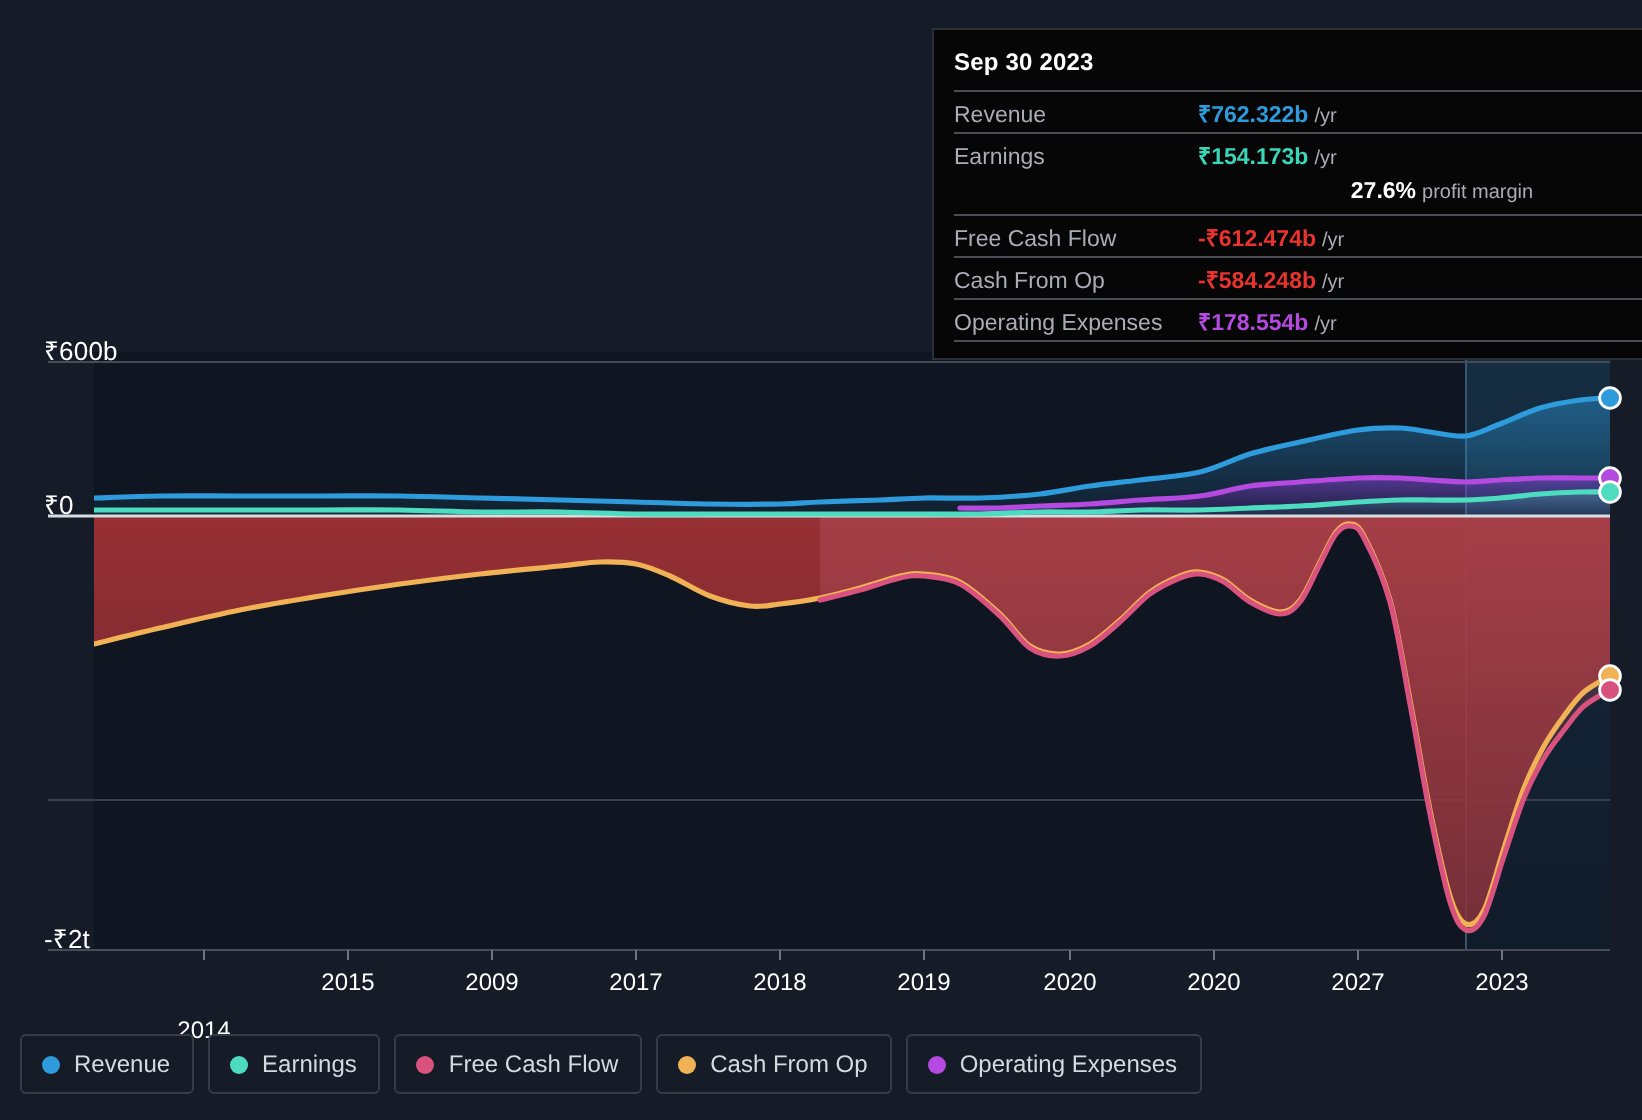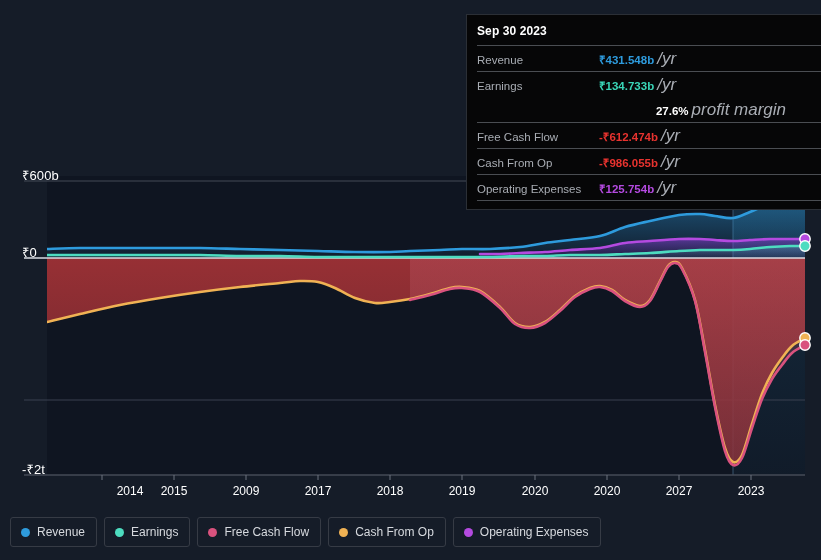--- a/index.html
+++ b/index.html
@@ -83,23 +83,22 @@
     color: #a9adb4;
     font-size: 11.5px;
   }
   #tooltip .tt-value {
     font-weight: bold;
     font-size: 11.5px;
   }
   #tooltip .tt-unit {
     color: #a9adb4;
     font-weight: normal;
-    font-size: 17px;
+    font-size: 10px;
     margin-left: 3px;
-    font-style: italic;
   }
   #tooltip .tt-foot {
     border-top: 1px solid #4a4d52;
     height: 3px;
   }
 
   
   #legend {
     position: absolute;
     left: 10px;
@@ -227,58 +226,58 @@
         <line x1="751" y1="475" x2="751" y2="480" stroke="#6d737f" stroke-width="1"></line>
       </g>
   </svg>
 
   <div id="y-labels">
       <div class="y-tick-label" style="left: 22px; top: 166px;">₹600b</div>
       <div class="y-tick-label" style="left: 22px; top: 243px;">₹0</div>
       <div class="y-tick-label" style="left: 22px; top: 460px;">-₹2t</div>
     </div>
   <div id="x-labels">
-      <div class="x-tick-label" style="left: 102px; top: 484px; margin-left: 28px;">2014</div>
+      <div class="x-tick-label" style="left: 102px; top: 508px;">2014</div>
       <div class="x-tick-label" style="left: 174px; top: 484px;">2015</div>
       <div class="x-tick-label" style="left: 246px; top: 484px;">2009</div>
       <div class="x-tick-label" style="left: 318px; top: 484px;">2017</div>
       <div class="x-tick-label" style="left: 390px; top: 484px;">2018</div>
       <div class="x-tick-label" style="left: 462px; top: 484px; text-align: right;">2019</div>
       <div class="x-tick-label" style="left: 535px; top: 484px;">2020</div>
       <div class="x-tick-label" style="left: 607px; top: 484px;">2020</div>
       <div class="x-tick-label" style="left: 679px; top: 484px;">2027</div>
       <div class="x-tick-label" style="left: 751px; top: 484px;">2023</div>
     </div>
 
   <div id="tooltip">
     <div class="tt-date">Sep 30 2023</div>
     <div id="tooltip-rows">
         <div class="tt-row">
           <div class="tt-label">Revenue</div>
-          <div><span class="tt-value" style="color: rgb(46, 155, 221);">₹431.548b</span><span class="tt-unit">/yr</span></div>
+          <div><span class="tt-value" style="color: rgb(46, 155, 221);">₹762.322b</span><span class="tt-unit">/yr</span></div>
         </div>
         <div class="tt-row">
           <div class="tt-label">Earnings</div>
-          <div><span class="tt-value" style="color: rgb(58, 214, 184);">₹134.733b</span><span class="tt-unit">/yr</span></div>
+          <div><span class="tt-value" style="color: rgb(58, 214, 184);">₹154.173b</span><span class="tt-unit">/yr</span></div>
         </div>
         <div class="tt-row noline">
           <div class="tt-label"></div>
           <div><span class="tt-value" style="color: rgb(255, 255, 255);">27.6%</span><span class="tt-unit">profit margin</span></div>
         </div>
         <div class="tt-row">
           <div class="tt-label">Free Cash Flow</div>
           <div><span class="tt-value" style="color: rgb(232, 51, 47);">-₹612.474b</span><span class="tt-unit">/yr</span></div>
         </div>
         <div class="tt-row">
           <div class="tt-label">Cash From Op</div>
-          <div><span class="tt-value" style="color: rgb(232, 51, 47);">-₹986.055b</span><span class="tt-unit">/yr</span></div>
+          <div><span class="tt-value" style="color: rgb(232, 51, 47);">-₹584.248b</span><span class="tt-unit">/yr</span></div>
         </div>
         <div class="tt-row">
           <div class="tt-label">Operating Expenses</div>
-          <div><span class="tt-value" style="color: rgb(180, 74, 224);">₹125.754b</span><span class="tt-unit">/yr</span></div>
+          <div><span class="tt-value" style="color: rgb(180, 74, 224);">₹178.554b</span><span class="tt-unit">/yr</span></div>
         </div>
       </div>
     <div class="tt-foot"></div>
   </div>
 
   <div id="legend">
       <div class="legend-item">
         <span class="legend-dot" style="background: rgb(46, 155, 221);"></span>
         <span class="legend-label">Revenue</span>
       </div>

